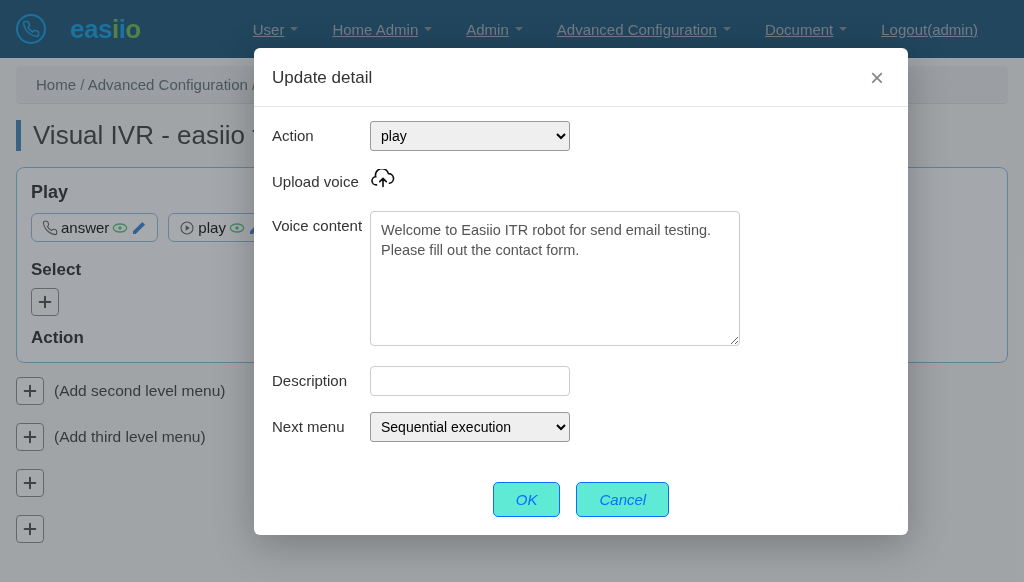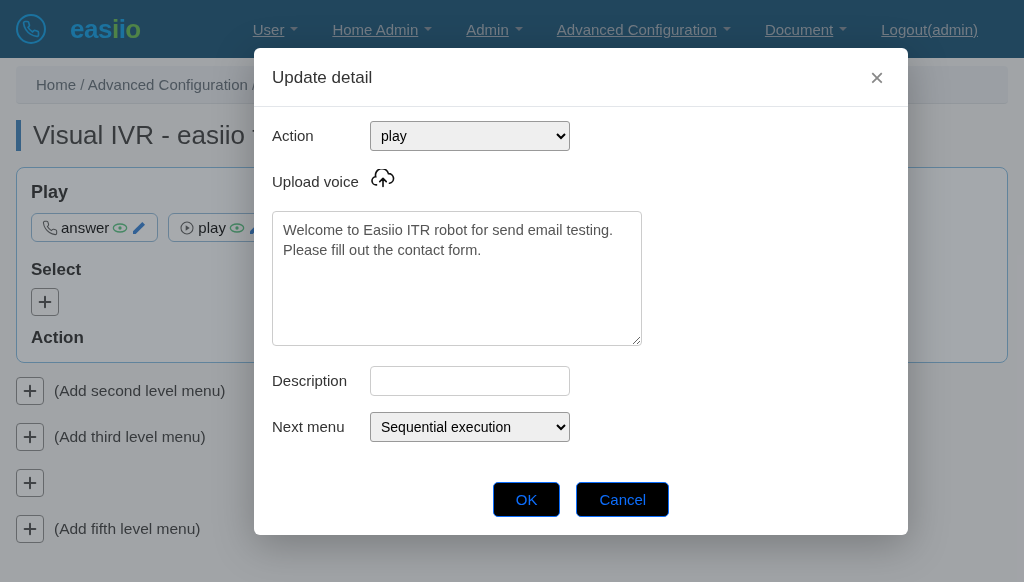--- a/index.html
+++ b/index.html
@@ -53,21 +53,21 @@
     .modal-body { padding: 14px 18px 18px; }
     .form-row { display: flex; margin-bottom: 16px; }
     .form-label { flex: 0 0 98px; color: #333; font-size: 15px; padding-top: 6px; }
     .form-field { flex: 1; }
     select.form-select { width: 200px; height: 30px; border: 1px solid #999; background: #efefef; border-radius: 3px; font-size: 14px; padding: 2px 6px; }
     textarea.form-textarea { width: 370px; height: 135px; border: 1px solid #ccc; border-radius: 4px; padding: 8px 10px; font-size: 14.5px; color: #555; line-height: 1.4; resize: both; }
     input.form-input { width: 200px; height: 30px; border: 1px solid #ccc; border-radius: 4px; padding: 4px 8px; font-size: 14px; }
     .upload-icon { width: 26px; height: 24px; display: inline-block; }
     .upload-cell { padding-top: 2px; }
     .modal-footer { display: flex; gap: 16px; justify-content: center; padding: 6px 0 18px; }
-    .btn { border: 1px solid #0d6efd; background: #000000; color: #0d6efd; font-size: 15px; padding: 8px 22px; border-radius: 5px; cursor: pointer; }
+    .btn { border: 1px solid #0d6efd; background: #5eead4; color: #0d6efd; font-size: 15px; padding: 8px 22px; border-radius: 5px; cursor: pointer; font-style: italic; }
     .btn-ok { min-width: 60px; }
     .btn-cancel { min-width: 80px; }
   </style>
 </head>
 <body>
 
 <div class="topbar">
   <div class="topbar-logo">
     <span class="phone-icon">
       <svg viewBox="0 0 24 24" fill="none" stroke="#0099e5" stroke-width="2.2">
@@ -179,21 +179,20 @@
           <path d="M12 4v16M4 12h16" stroke="#444" stroke-width="3" stroke-linecap="round"></path>
         </svg>
       </div>
   </div>
   <div class="level-row">
     <div class="add-btn" style="margin-top:0">
         <svg width="16" height="16" viewBox="0 0 24 24">
           <path d="M12 4v16M4 12h16" stroke="#444" stroke-width="3" stroke-linecap="round"></path>
         </svg>
       </div>
-    <span>(Add fifth level menu)</span>
   </div>
 </div>
 
 <div class="overlay"></div>
 
 <div class="modal">
   <div class="modal-header">
     <div class="modal-title">Update detail</div>
     <div class="modal-close">×</div>
   </div>
@@ -211,20 +210,21 @@
       <div class="form-field upload-cell">
         <span class="upload-icon">
           <svg viewBox="0 0 32 24" width="26" height="22">
               <path d="M24 16a6 6 0 0 0-1.3-11.9A8 8 0 0 0 7 8a5 5 0 0 0 1 10" fill="none" stroke="#111" stroke-width="2" stroke-linecap="round"></path>
               <path d="M16 20V10m0 0l-4 4m4-4l4 4" fill="none" stroke="#111" stroke-width="2" stroke-linecap="round" stroke-linejoin="round"></path>
             </svg>
         </span>
       </div>
     </div>
     <div class="form-row">
+      <div class="form-label">Voice content</div>
       <div class="form-field">
         <textarea class="form-textarea" style="">Welcome to Easiio ITR robot for send email testing. Please fill out the contact form.</textarea>
       </div>
     </div>
     <div class="form-row">
       <div class="form-label">Description</div>
       <div class="form-field">
         <input class="form-input" type="text" value="" style="">
       </div>
     </div>

